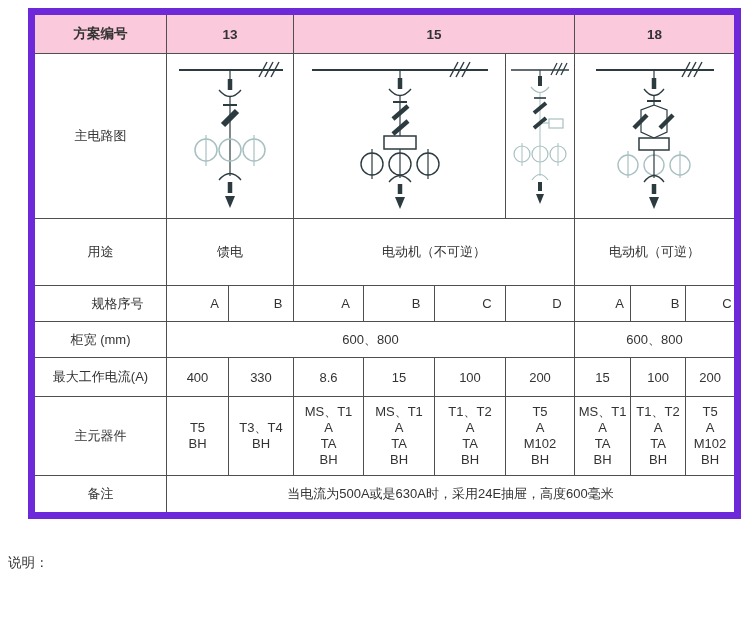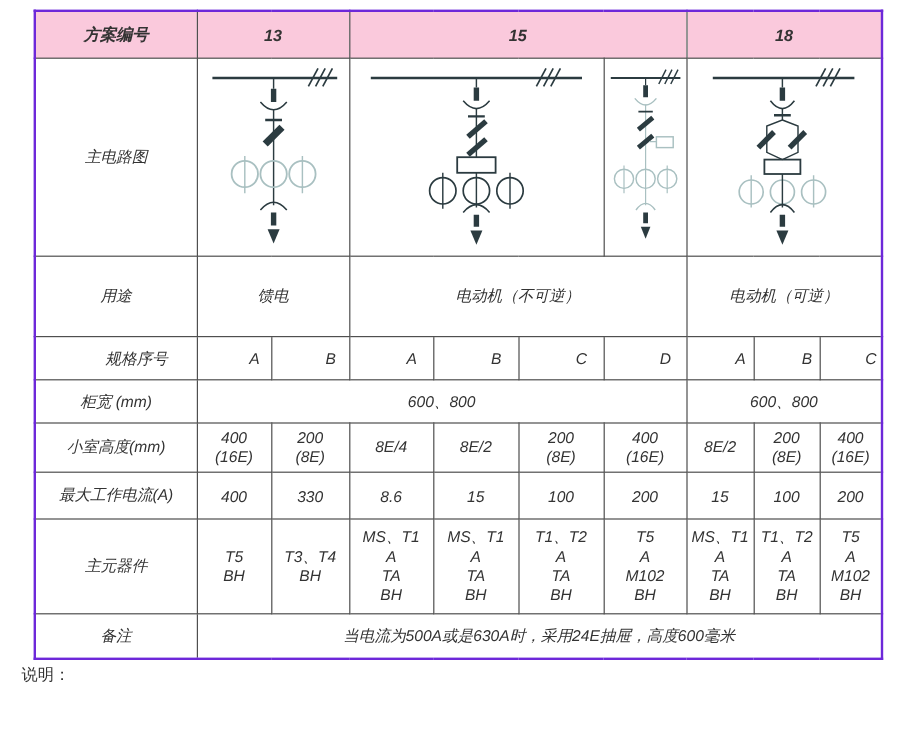--- a/index.html
+++ b/index.html
@@ -3,22 +3,21 @@
 <meta charset="utf-8">
 <style>
   html,body { margin:0; padding:0; background:#ffffff; }
   body { font-family:"Liberation Sans","DejaVu Sans",sans-serif; color:#333; }
   .page { position:relative; width:750px; height:624px; background:#ffffff; overflow:hidden; }
 
   table.spec-table {
     position:absolute; left:28px; top:8px;
     width:706px; table-layout:fixed;
     border-collapse:collapse;
-    border:2px solid #6d28d9;
-    font-style:italic;
+    border:7px solid #6d28d9;
   }
   .spec-table td, .spec-table th {
     border:1px solid #4f4f4f;
     text-align:center; vertical-align:middle;
     font-size:13px; font-weight:normal; color:#333;
     padding:1px 2px; overflow:hidden;
   }
   tr.r-header td { background:#fac9dc; font-weight:bold; height:36px; font-size:13.5px; }
   tr.r-diagram td { height:162px;text-align:center; }
   tr.r-usage td { height:64px; }
@@ -26,21 +25,21 @@
   tr.r-width td { height:33px;text-align:center; }
   tr.r-height td { height:38px; }
   tr.r-current td { height:36px; }
   tr.r-comp td { height:76px; }
   tr.r-remark td { height:34px; }
   td.pre { white-space:pre-line; line-height:1.25; }
   td.diag { vertical-align:middle; padding:0; }
   td.diag svg { display:block; margin:0 auto; }
 
   .notes {
-    position:absolute; left:18px; top:552px; width:716px;
+    position:absolute; left:8px; top:552px; width:716px;
     font-size:13.5px; line-height:1.6; color:#333; text-align:left;
   }
   .notes .notes-title { display:block; }
   .notes .notes-body { display:block; }
 
   .d-dark { stroke:#2b3b40; fill:none; }
   .d-light { stroke:#a9c0c1; fill:none; }
 </style>
 </head>
 <body>
@@ -193,38 +192,20 @@
       <td>B</td>
       <td>C</td>
     </tr>
 
     <tr class="r-width">
       <td>柜宽 (mm)</td>
       <td colspan="6">600、800</td>
       <td colspan="3">600、800</td>
     </tr>
 
-    <tr class="r-height">
-      <td>小室高度(mm)</td>
-      <td class="pre">400
-(16E)</td>
-      <td class="pre">200
-(8E)</td>
-      <td class="pre">8E/4</td>
-      <td class="pre">8E/2</td>
-      <td class="pre">200
-(8E)</td>
-      <td class="pre">400
-(16E)</td>
-      <td class="pre">8E/2</td>
-      <td class="pre">200
-(8E)</td>
-      <td class="pre">400
-(16E)</td>
-    </tr>
 
     <tr class="r-current">
       <td>最大工作电流(A)</td>
       <td>400</td>
       <td>330</td>
       <td>8.6</td>
       <td>15</td>
       <td>100</td>
       <td>200</td>
       <td>15</td>

